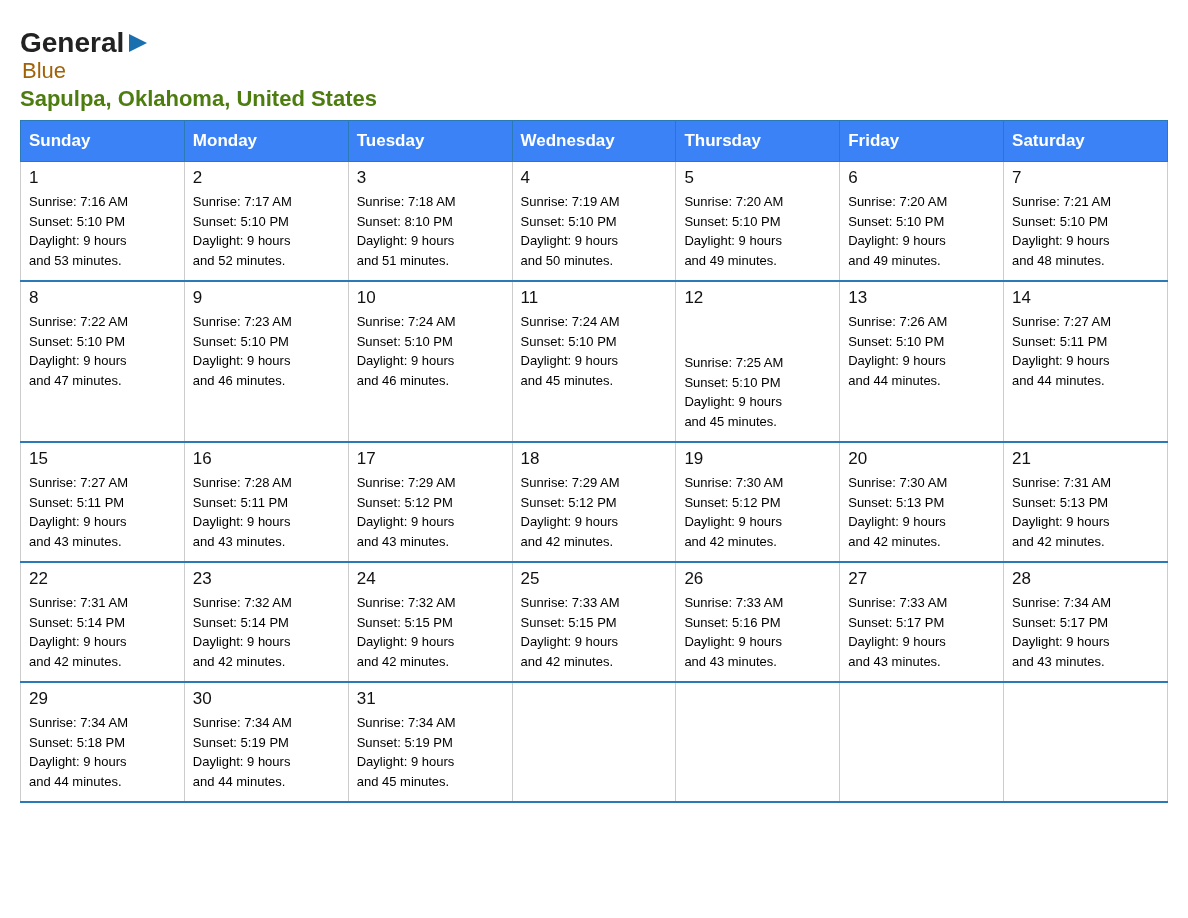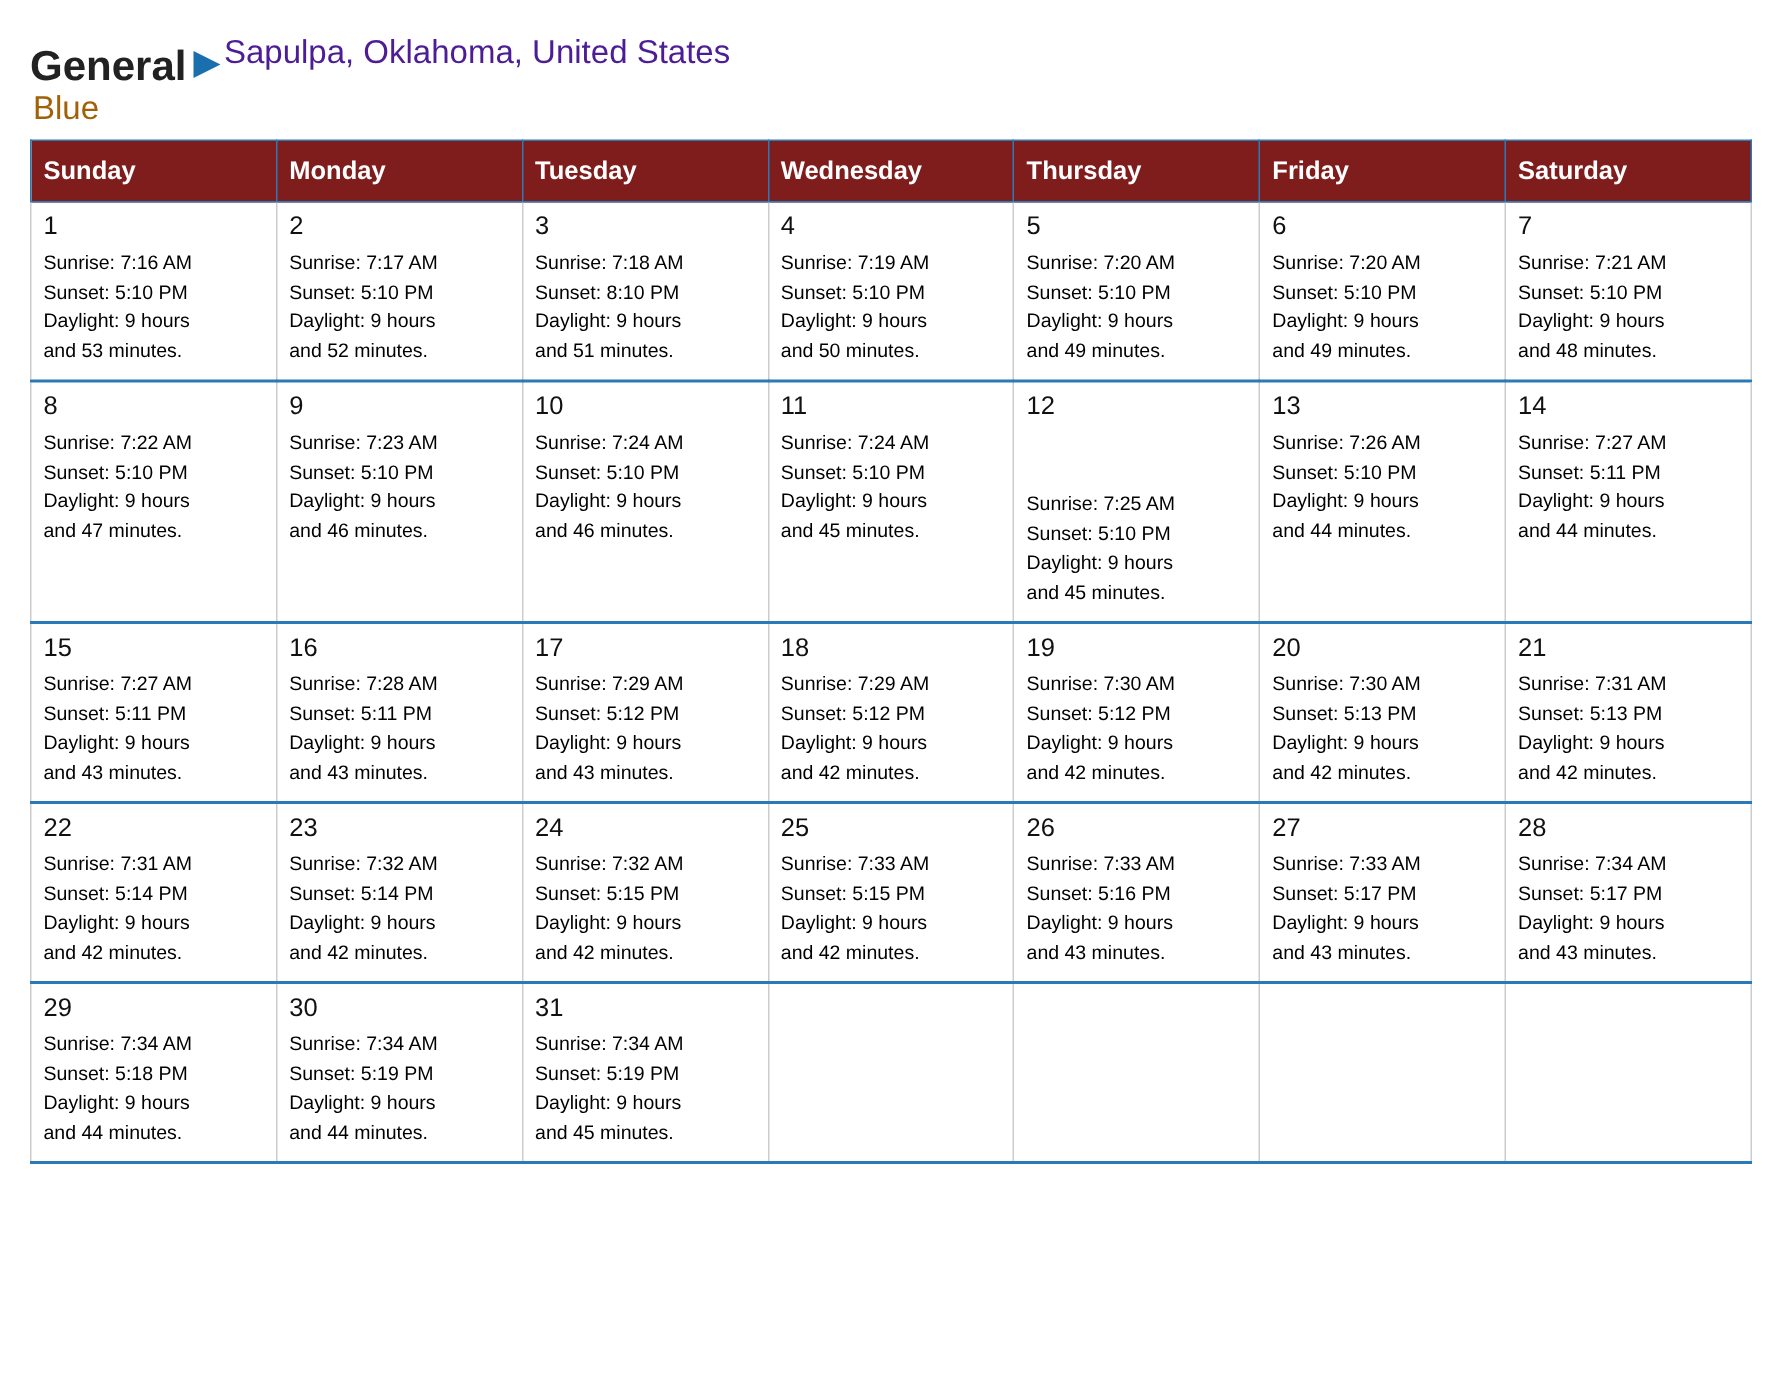--- a/index.html
+++ b/index.html
@@ -7,20 +7,21 @@
       font-family: Arial, sans-serif;
       background: #fff;
       padding: 20px;
       width: 1188px;
       min-height: 918px;
     }
     .header {
       display: flex;
       align-items: flex-start;
       margin-bottom: 0;
+      flex-direction: column;
     }
     .logo {
       display: flex;
       flex-direction: column;
       align-items: flex-start;
       padding-top: 8px;
     }
     .logo-general {
       font-size: 28px;
       font-weight: bold;
@@ -38,30 +39,31 @@
       text-align: right;
     }
     .calendar-title {
       font-size: 52px;
       font-weight: normal;
       color: #222;
       line-height: 1.1;
     }
     .calendar-subtitle {
       font-size: 22px;
-      color: #4c1d95;
+      color: #4d7c0f;
       margin-top: 2px;
+      font-weight: bold;
     }
     .calendar-table {
       width: 100%;
       border-collapse: collapse;
       margin-top: 8px;
     }
     .calendar-table thead tr th {
-      background-color: #7f1d1d;
+      background-color: #3b82f6;
       color: #fff;
       font-size: 17px;
       font-weight: bold;
       padding: 10px 8px;
       text-align: left;
       border: 1px solid #2a7ab8;
     }
     .calendar-table tbody tr td {
       vertical-align: top;
       padding: 6px 8px 10px 8px;

